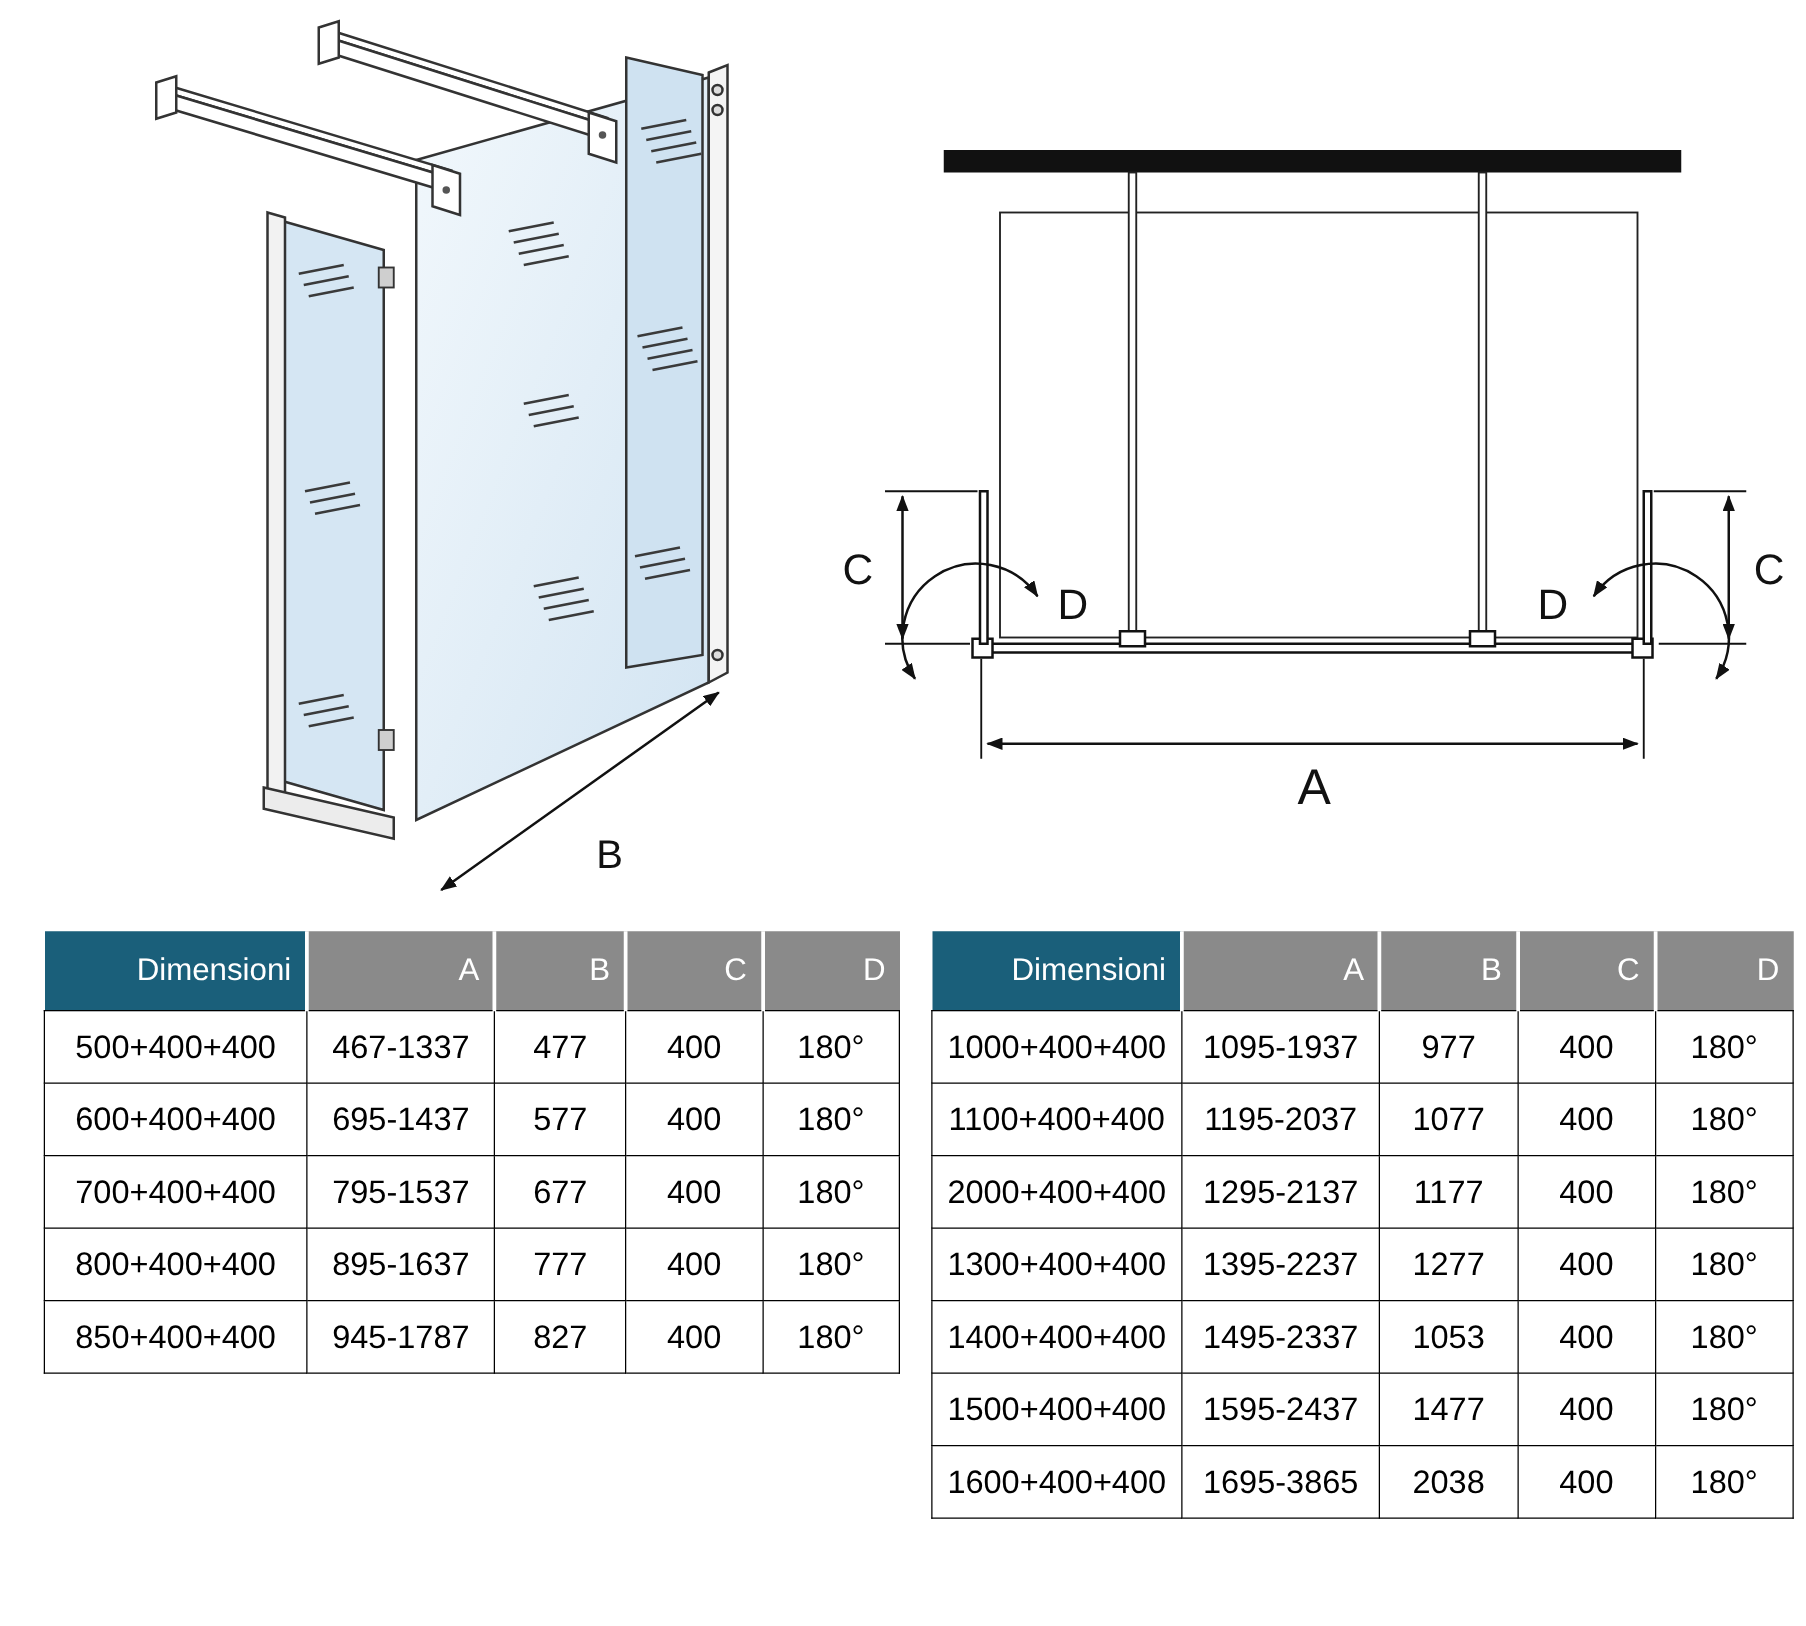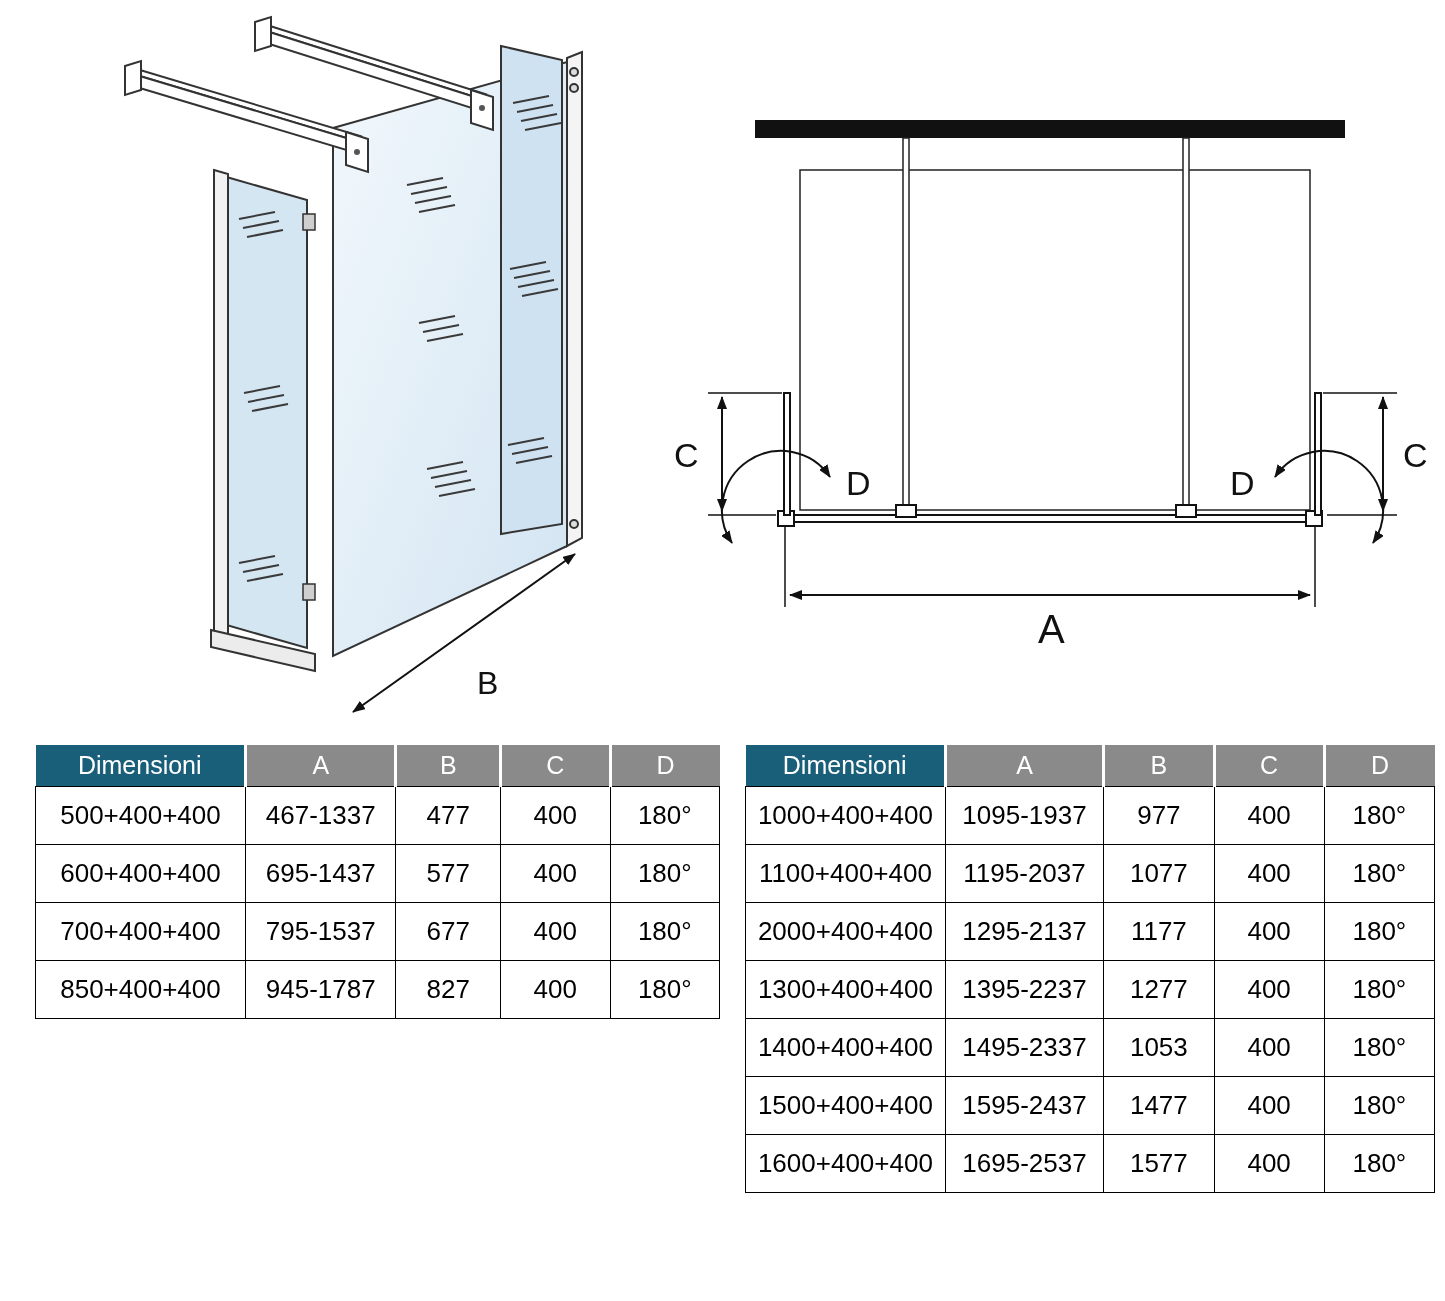--- a/index.html
+++ b/index.html
@@ -29,24 +29,24 @@
   }
   table.dim-table.left  { left: 35px;  width: 685px; }
   table.dim-table.right { left: 745px; width: 690px; }
 
   .dim-table th {
     background: var(--header-secondary, #8a8a8a);
     color: var(--header-text, #ffffff);
     font-weight: normal;
     font-size: 25px;
     height: 41px;
-    padding: 0;
+    padding: 11px;
     border: none;
     border-right: 3px solid #fff;
-    text-align: center;
+    text-align: right;
   }
   .dim-table th:last-child { border-right: none; }
   .dim-table th.primary { background: var(--header-primary, #1a5f7a); }
 
   .dim-table td {
     border: 1px solid #000;
     height: 57px;
     text-align: center;
     vertical-align: middle;
     padding: 0;
@@ -223,20 +223,27 @@
           <td>180°</td>
         </tr>
         <tr>
           <td>700+400+400</td>
           <td>795-1537</td>
           <td>677</td>
           <td>400</td>
           <td>180°</td>
         </tr>
         <tr>
+          <td>800+400+400</td>
+          <td>895-1637</td>
+          <td>777</td>
+          <td>400</td>
+          <td>180°</td>
+        </tr>
+        <tr>
           <td>850+400+400</td>
           <td>945-1787</td>
           <td>827</td>
           <td>400</td>
           <td>180°</td>
         </tr>
       </tbody>
     </table>
 
   <table class="dim-table right">
@@ -294,21 +301,21 @@
         </tr>
         <tr>
           <td>1500+400+400</td>
           <td>1595-2437</td>
           <td>1477</td>
           <td>400</td>
           <td>180°</td>
         </tr>
         <tr>
           <td>1600+400+400</td>
-          <td>1695-2537</td>
-          <td>1577</td>
+          <td>1695-3865</td>
+          <td>2038</td>
           <td>400</td>
           <td>180°</td>
         </tr>
       </tbody>
     </table>
 
 </div>
 
 </body></html>

